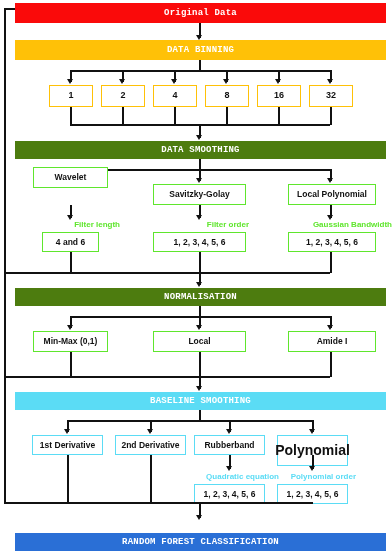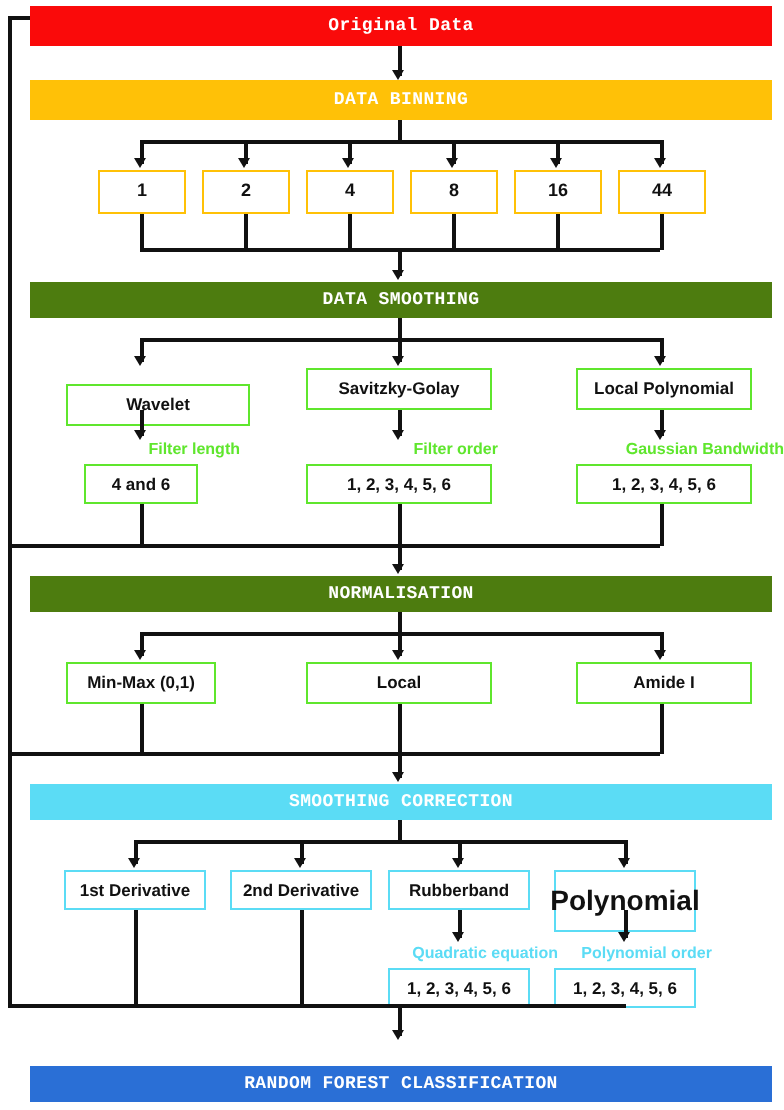--- a/index.html
+++ b/index.html
@@ -109,21 +109,21 @@
   <div class="vline" style="left:278px; top:70px; height:12px;"></div>
   <div class="arrow" style="left:275px; top:79px;"></div>
   <div class="vline" style="left:330px; top:70px; height:12px;"></div>
   <div class="arrow" style="left:327px; top:79px;"></div>
 
   <div class="box amber" style="left:49px;  top:85px; width:44px; height:22px; font-size:9px;">1</div>
   <div class="box amber" style="left:101px; top:85px; width:44px; height:22px; font-size:9px;">2</div>
   <div class="box amber" style="left:153px; top:85px; width:44px; height:22px; font-size:9px;">4</div>
   <div class="box amber" style="left:205px; top:85px; width:44px; height:22px; font-size:9px;">8</div>
   <div class="box amber" style="left:257px; top:85px; width:44px; height:22px; font-size:9px;">16</div>
-  <div class="box amber" style="left:309px; top:85px; width:44px; height:22px; font-size:9px;">44</div>
+  <div class="box amber" style="left:309px; top:85px; width:44px; height:22px; font-size:9px;">32</div>
 
   <div class="vline" style="left:70px;  top:107px; height:18px;"></div>
   <div class="vline" style="left:122px; top:107px; height:18px;"></div>
   <div class="vline" style="left:174px; top:107px; height:18px;"></div>
   <div class="vline" style="left:226px; top:107px; height:18px;"></div>
   <div class="vline" style="left:278px; top:107px; height:18px;"></div>
   <div class="vline" style="left:330px; top:107px; height:18px;"></div>
   <div class="hline" style="left:70px; top:124px; width:260px;"></div>
   <div class="vline" style="left:199px; top:124px; height:14px;"></div>
   <div class="arrow" style="left:196px; top:135px;"></div>
@@ -133,21 +133,21 @@
   <div class="vline" style="left:199px; top:159px; height:11px;"></div>
   <div class="hline" style="left:70px; top:169px; width:260px;"></div>
 
   <div class="vline" style="left:70px;  top:169px; height:12px;"></div>
   <div class="arrow" style="left:67px;  top:178px;"></div>
   <div class="vline" style="left:199px; top:169px; height:12px;"></div>
   <div class="arrow" style="left:196px; top:178px;"></div>
   <div class="vline" style="left:330px; top:169px; height:12px;"></div>
   <div class="arrow" style="left:327px; top:178px;"></div>
 
-  <div class="box green" style="left:33px;  top:192px; width:92px; height:21px; font-size:8.5px;">Wavelet</div>
+  <div class="box green" style="left:33px;  top:167px; width:75px; height:21px; font-size:8.5px;">Wavelet</div>
   <div class="box green" style="left:153px; top:184px; width:93px; height:21px; font-size:8.5px;">Savitzky-Golay</div>
   <div class="box green" style="left:288px; top:184px; width:88px; height:21px; font-size:8.5px;">Local Polynomial</div>
 
   <div class="vline" style="left:70px;  top:205px; height:13px;"></div>
   <div class="arrow" style="left:67px;  top:215px;"></div>
   <div class="vline" style="left:199px; top:205px; height:13px;"></div>
   <div class="arrow" style="left:196px; top:215px;"></div>
   <div class="vline" style="left:330px; top:205px; height:13px;"></div>
   <div class="arrow" style="left:327px; top:215px;"></div>
 
@@ -182,21 +182,21 @@
   <div class="box green" style="left:153px; top:331px; width:93px; height:21px; font-size:8.5px;">Local</div>
   <div class="box green" style="left:288px; top:331px; width:88px; height:21px; font-size:8.5px;">Amide I</div>
 
   <div class="vline" style="left:70px;  top:352px; height:25px;"></div>
   <div class="vline" style="left:199px; top:352px; height:25px;"></div>
   <div class="vline" style="left:330px; top:352px; height:25px;"></div>
   <div class="hline" style="left:4px; top:376px; width:326px;"></div>
   <div class="vline" style="left:199px; top:376px; height:13px;"></div>
   <div class="arrow" style="left:196px; top:386px;"></div>
 
-  <div class="banner cyan" style="left:15px; top:392px; width:371px; height:18px; font-size:9px;">SMOOTHING CORRECTION</div>
+  <div class="banner cyan" style="left:15px; top:392px; width:371px; height:18px; font-size:9px;">BASELINE SMOOTHING</div>
 
   <div class="vline" style="left:199px; top:410px; height:11px;"></div>
   <div class="hline" style="left:67px; top:420px; width:246px;"></div>
 
   <div class="vline" style="left:67px;  top:420px; height:12px;"></div>
   <div class="arrow" style="left:64px;  top:429px;"></div>
   <div class="vline" style="left:150px; top:420px; height:12px;"></div>
   <div class="arrow" style="left:147px; top:429px;"></div>
   <div class="vline" style="left:229px; top:420px; height:12px;"></div>
   <div class="arrow" style="left:226px; top:429px;"></div>

